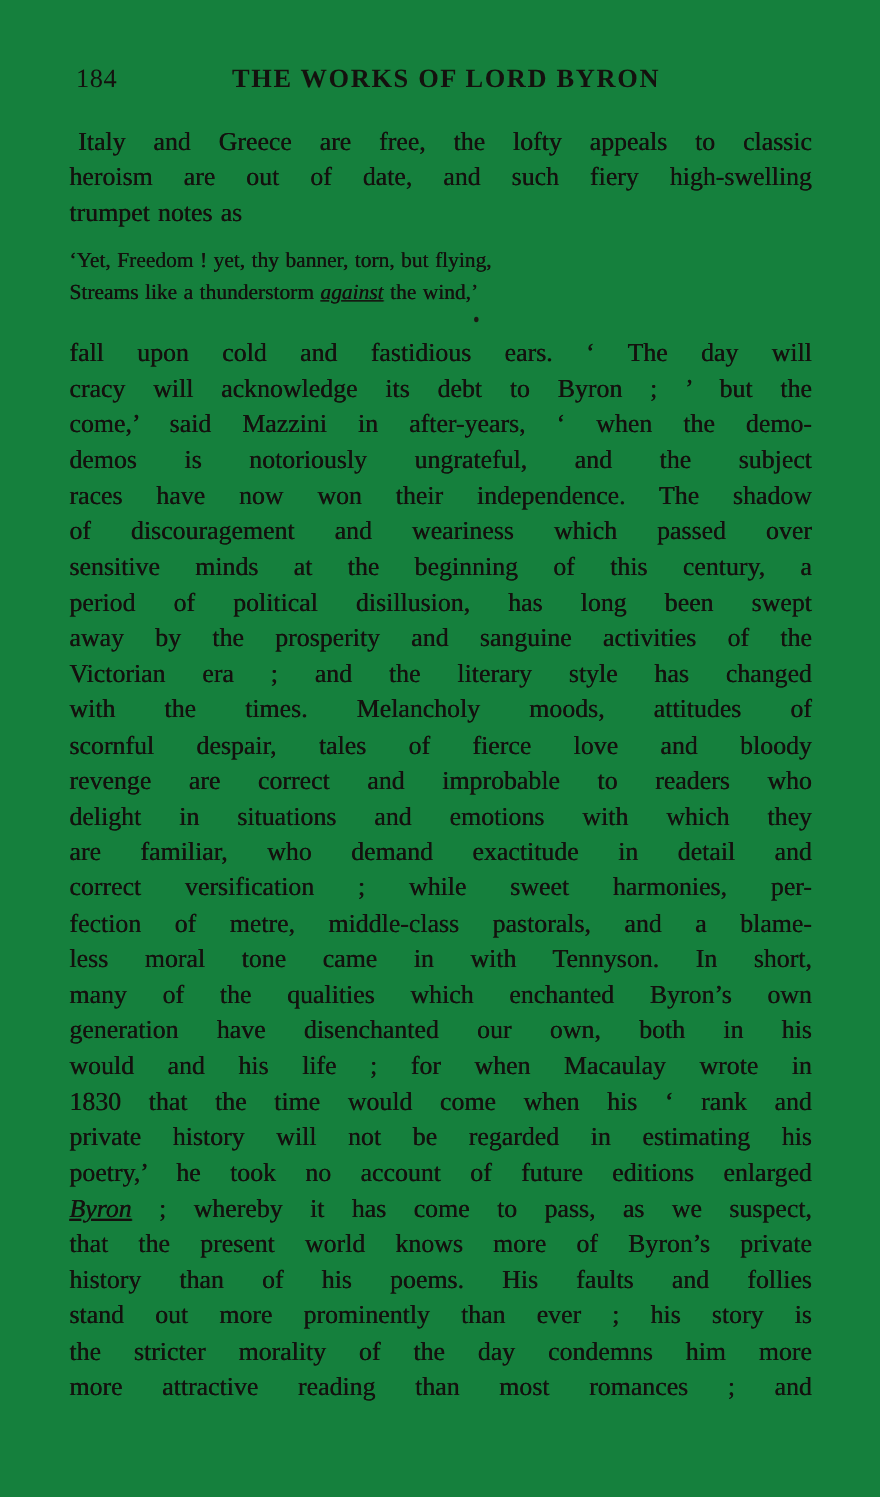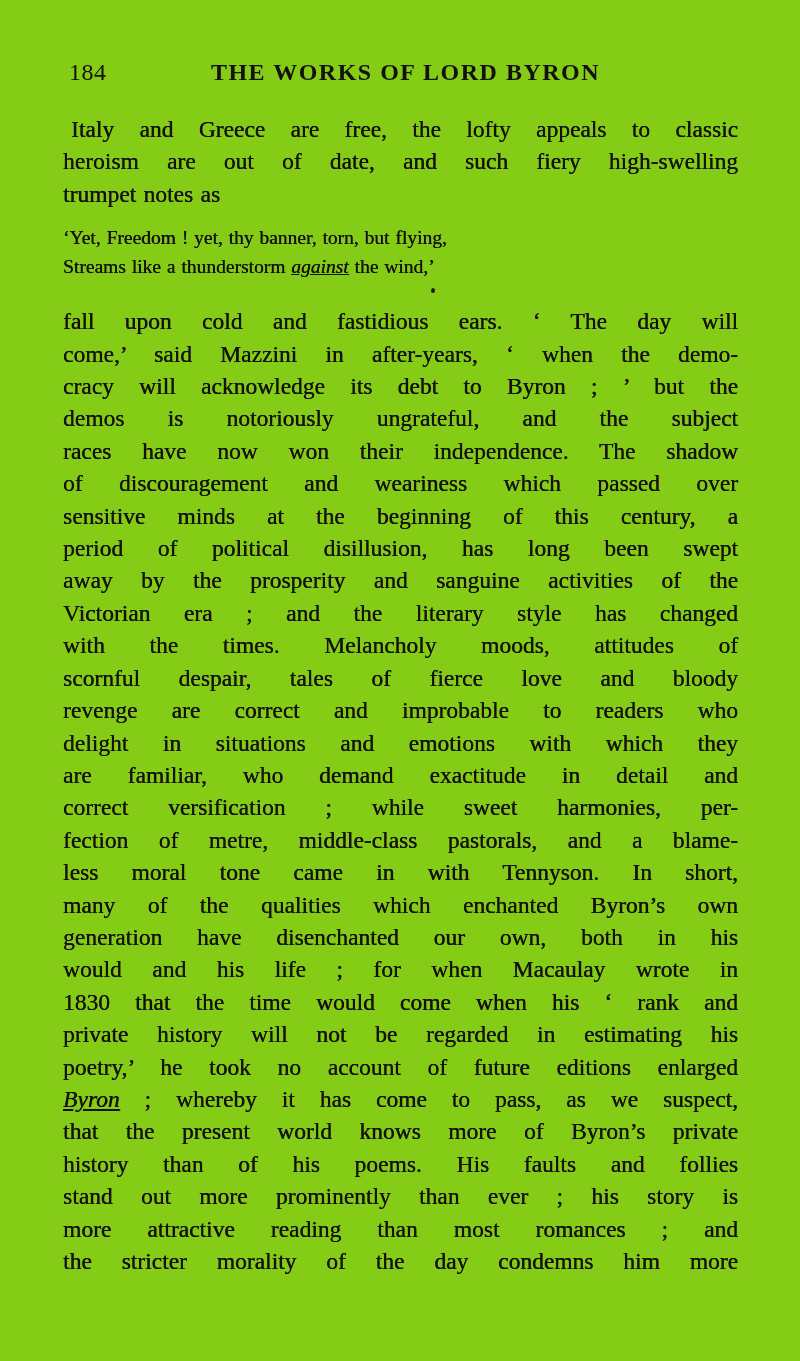--- a/index.html
+++ b/index.html
@@ -5,21 +5,21 @@
   html, body { margin: 0; padding: 0; }
   body {
     background: #e8e8e4;
     font-family: "Liberation Serif", "DejaVu Serif", serif;
   }
   .page {
     position: relative;
     width: 800px;
     height: 1361px;
     margin: 0 auto;
-    background: #84cc16;
+    background: #15803d;
     color: #14110e;
     overflow: hidden;
   }
   .text-col {
     position: absolute;
     left: 63px;
     top: 0;
     width: 675px;
   }
   
@@ -95,22 +95,22 @@
         <div class="line"><span>trumpet notes as</span></div>
       </div>
 
     <div class="quote">
         <div class="line"><span>‘Yet, Freedom ! yet, thy banner, torn, but flying,</span></div>
         <div class="line"><span>Streams like a thunderstorm </span><span class="it">against</span><span> the wind,’</span></div>
       </div>
 
     <div class="para body-para">
         <div class="line j"><span>fall upon cold and fastidious ears.  ‘ The day will</span></div>
+        <div class="line j"><span>cracy will acknowledge its debt to Byron ; ’ but the</span></div>
         <div class="line j"><span>come,’ said Mazzini in after-years, ‘ when the demo-</span></div>
-        <div class="line j"><span>cracy will acknowledge its debt to Byron ; ’ but the</span></div>
         <div class="line j"><span>demos is notoriously ungrateful, and the subject</span></div>
         <div class="line j"><span>races have now won their independence.  The shadow</span></div>
         <div class="line j"><span>of discouragement and weariness which passed over</span></div>
         <div class="line j"><span>sensitive minds at the beginning of this century, a</span></div>
         <div class="line j"><span>period of political disillusion, has long been swept</span></div>
         <div class="line j"><span>away by the prosperity and sanguine activities of the</span></div>
         <div class="line j"><span>Victorian era ; and the literary style has changed</span></div>
         <div class="line j"><span>with the times.  Melancholy moods, attitudes of</span></div>
         <div class="line j"><span>scornful despair, tales of fierce love and bloody</span></div>
         <div class="line j"><span>revenge are correct and improbable to readers who</span></div>
@@ -122,19 +122,19 @@
         <div class="line j"><span>many of the qualities which enchanted Byron’s own</span></div>
         <div class="line j"><span>generation have disenchanted our own, both in his</span></div>
         <div class="line j"><span>would and his life ;  for when Macaulay wrote in</span></div>
         <div class="line j"><span>1830 that the time would come when his ‘ rank and</span></div>
         <div class="line j"><span>private history will not be regarded in estimating his</span></div>
         <div class="line j"><span>poetry,’ he took no account of future editions enlarged</span></div>
         <div class="line j"><span class="it">Byron</span><span> ;  whereby it has come to pass, as we suspect,</span></div>
         <div class="line j"><span>that the present world knows more of Byron’s private</span></div>
         <div class="line j"><span>history than of his poems.  His faults and follies</span></div>
         <div class="line j"><span>stand out more prominently than ever ;  his story is</span></div>
+        <div class="line j"><span>the stricter morality of the day condemns him more</span></div>
         <div class="line j"><span>more attractive reading than most romances ; and</span></div>
-        <div class="line j"><span>the stricter morality of the day condemns him more</span></div>
       </div>
 
   </div>
   <div class="speck"></div>
 </div>
 
 </body></html>

